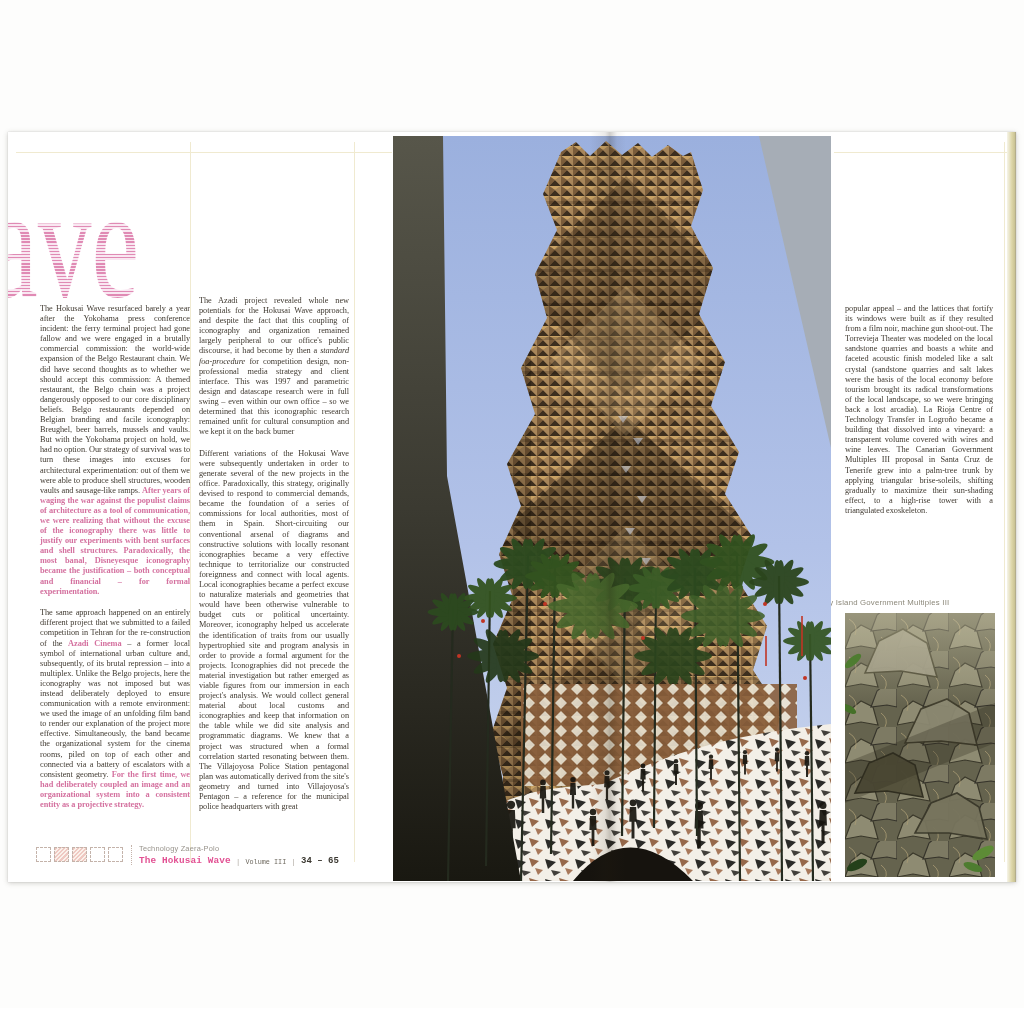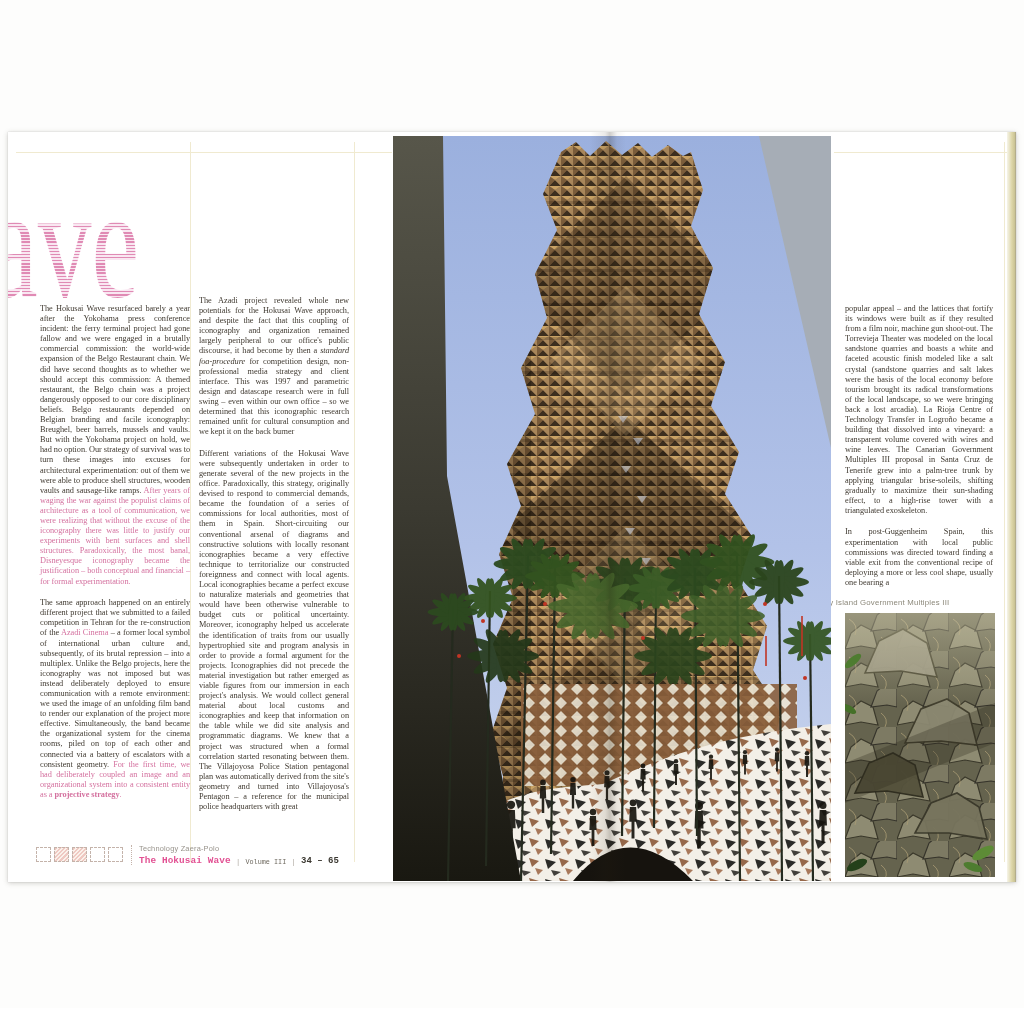--- a/index.html
+++ b/index.html
@@ -15,21 +15,21 @@
   
   .headline-clip{position:absolute;left:0px;top:36px;width:172px;height:136px;overflow:hidden;}
   .headline{position:absolute;left:-18px;top:-4px;font-family:"Liberation Serif",serif;
      font-size:158px;line-height:158px;font-weight:400;transform:scaleX(.68);transform-origin:left top;
      background:repeating-linear-gradient(180deg,#e08ab4 0 1.4px,#f9e7f1 1.4px 3.1px);
      -webkit-background-clip:text;background-clip:text;color:transparent;white-space:nowrap;}
 
   .col{position:absolute;width:150px;font-size:8.3px;line-height:10.1px;letter-spacing:-.05px;
        color:#403a31;text-align:justify;}
   .col p{margin:0 0 11.5px 0;}
-  .pink{color:#d4719f;}
+  .pink{color:#d4719f;font-weight:bold;}
   .pink-b{color:#d4719f;font-weight:bold;}
   .ital{font-style:italic;}
 
   .footer{position:absolute;left:28px;top:712px;display:flex;align-items:center;}
   .sq-row{display:flex;gap:3px;margin-right:6px;}
   .sq{width:15px;height:15px;border:1px dashed #c4b3aa;box-sizing:border-box;background:#fff;}
   .sq.filled{background:repeating-linear-gradient(135deg,rgba(226,156,144,.55) 0 1.5px,rgba(250,241,234,.95) 1.5px 3px);}
   .foot-div{width:0;height:20px;border-left:1px dotted #c4b3aa;margin:0 7px 0 2px;}
   .foot-text{font-family:"Liberation Sans",sans-serif;}
   .foot-author{font-size:7.4px;color:#97928a;letter-spacing:.2px;}
@@ -68,21 +68,20 @@
       <p><span>The same approach happened on an entirely different project that we submitted to a failed competition in Tehran for the re-construction of the </span><span class="pink">Azadi Cinema</span><span> – a former local symbol of international urban culture and, subsequently, of its brutal repression – into a multiplex. Unlike the Belgo projects, here the iconography was not imposed but was instead deliberately deployed to ensure communication with a remote environment: we used the image of an unfolding film band to render our explanation of the project more effective. Simultaneously, the band became the organizational system for the cinema rooms, piled on top of each other and connected via a battery of escalators with a consistent geometry. </span><span class="pink">For the first time, we had deliberately coupled an image and an organizational system into a consistent entity as a </span><span class="pink-b">projective strategy</span><span class="pink">.</span></p>
     </div>
 
     <div class="col" style="left:191px;top:164px;">
       <p><span>The Azadi project revealed whole new potentials for the Hokusai Wave approach, and despite the fact that this coupling of iconography and organization remained largely peripheral to our office's public discourse, it had become by then a </span><span class="ital">standard foa-procedure</span><span> for competition design, non-professional media strategy and client interface. This was 1997 and parametric design and datascape research were in full swing – even within our own office – so we determined that this iconographic research remained unfit for cultural consumption and we kept it on the back burner</span></p>
       <p>Different variations of the Hokusai Wave were subsequently undertaken in order to generate several of the new projects in the office. Paradoxically, this strategy, originally devised to respond to commercial demands, became the foundation of a series of commissions for local authorities, most of them in Spain. Short-circuiting our conventional arsenal of diagrams and constructive solutions with locally resonant iconographies became a very effective technique to territorialize our constructed foreignness and connect with local agents. Local iconographies became a perfect excuse to naturalize materials and geometries that would have been otherwise vulnerable to budget cuts or political uncertainty. Moreover, iconography helped us accelerate the identification of traits from our usually hypertrophied site and program analysis in order to provide a formal argument for the projects. Iconographies did not precede the material investigation but rather emerged as viable figures from our immersion in each project's analysis. We would collect general material about local customs and iconographies and keep that information on the table while we did site analysis and programmatic diagrams. We knew that a project was structured when a formal correlation started resonating between them. The Villajoyosa Police Station pentagonal plan was automatically derived from the site's geometry and turned into Villajoyosa's Pentagon – a reference for the municipal police headquarters with great</p>
     </div>
 
     <div class="col" style="left:837px;top:172px;width:148px;">
       <p>popular appeal – and the lattices that fortify its windows were built as if they resulted from a film noir, machine gun shoot-out. The Torrevieja Theater was modeled on the local sandstone quarries and boasts a white and faceted acoustic finish modeled like a salt crystal (sandstone quarries and salt lakes were the basis of the local economy before tourism brought its radical transformations of the local landscape, so we were bringing back a lost arcadia). La Rioja Centre of Technology Transfer in Logroño became a building that dissolved into a vineyard: a transparent volume covered with wires and wine leaves. The Canarian Government Multiples III proposal in Santa Cruz de Tenerife grew into a palm-tree trunk by applying triangular brise-soleils, shifting gradually to maximize their sun-shading effect, to a high-rise tower with a triangulated exoskeleton.</p>
-      <p>In post-Guggenheim Spain, this experimentation with local public commissions was directed toward finding a viable exit from the conventional recipe of deploying a more or less cool shape, usually one bearing a</p>
     </div>
 
     <div class="footer">
       <div class="sq-row">
         <span class="sq"></span>
         <span class="sq filled"></span>
         <span class="sq filled"></span>
         <span class="sq"></span>
         <span class="sq"></span>
       </div>

